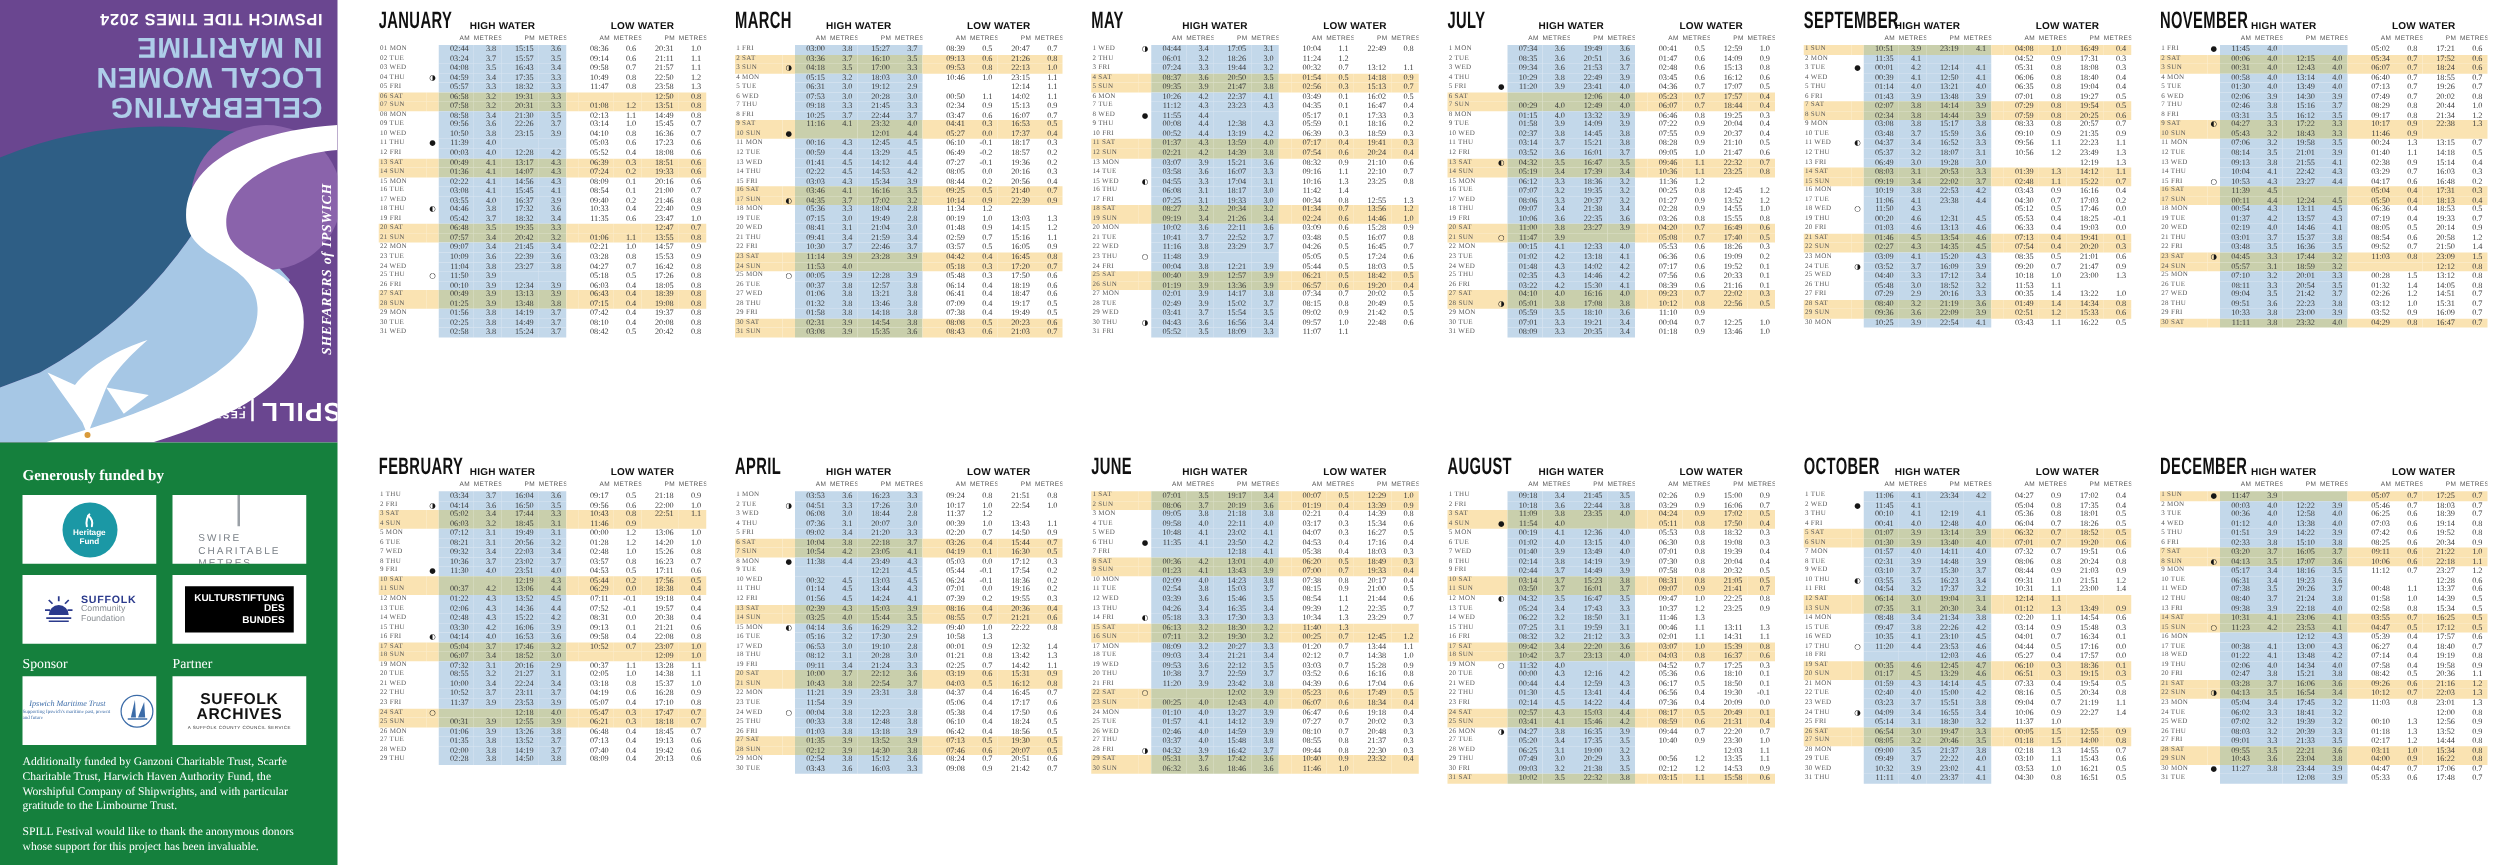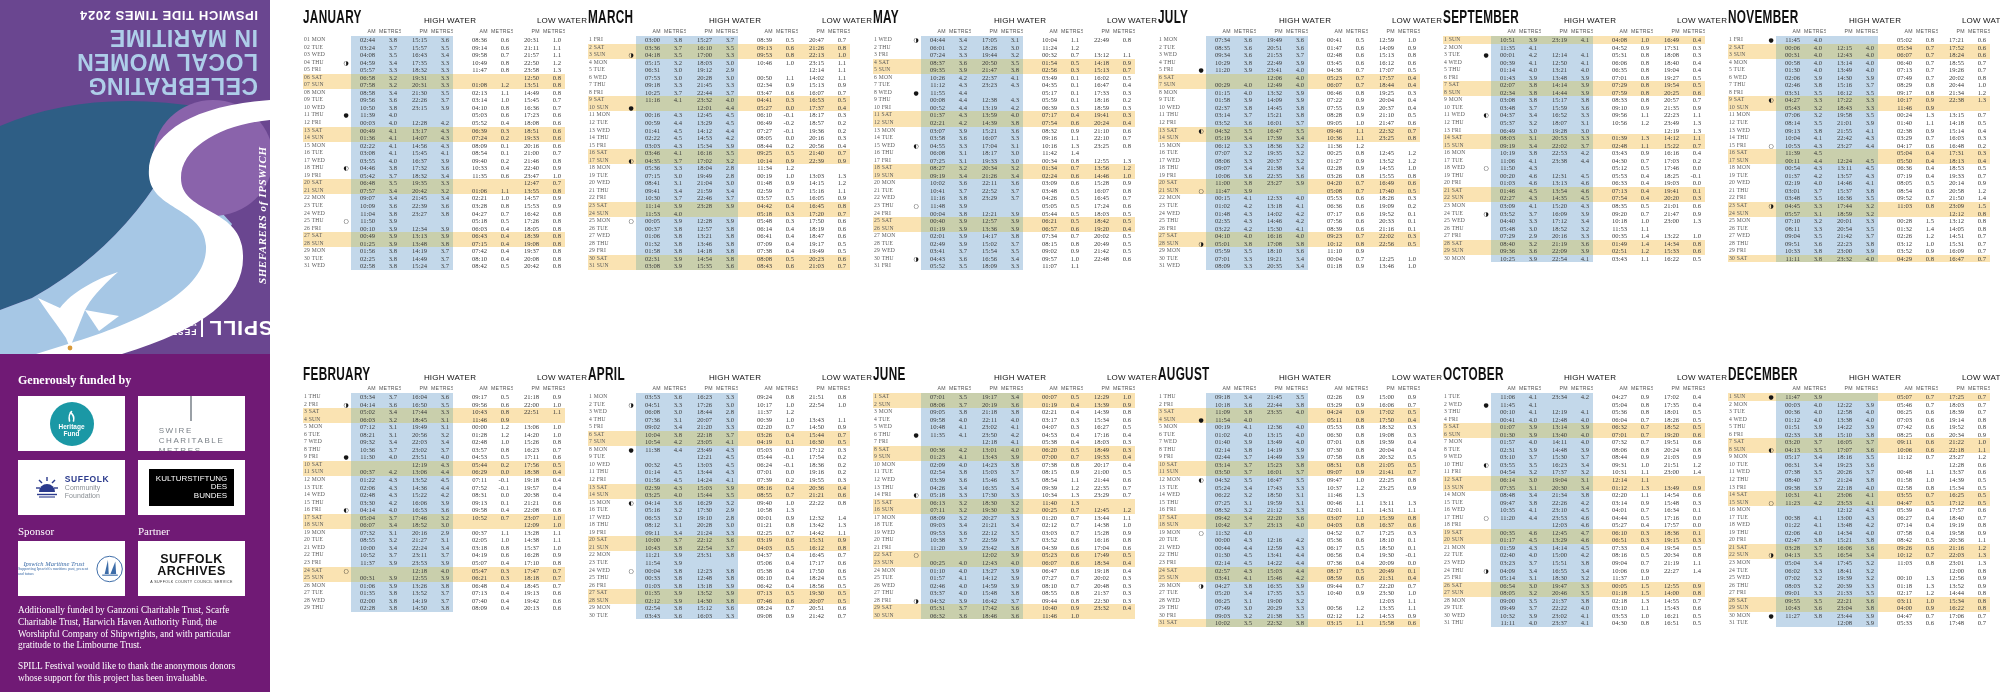--- a/index.html
+++ b/index.html
@@ -19,58 +19,58 @@
              transform:rotate(180deg);font-style:italic;font-weight:700;font-size:11px;
              color:#ffffff;letter-spacing:.6px;font-family:"Liberation Serif",serif;}
   .spill{position:absolute;bottom:14px;left:148px;transform:rotate(180deg);display:flex;
          align-items:center;gap:5px;color:#fff;}
   .spill-word{font-family:"Liberation Sans",sans-serif;font-weight:700;font-size:21px;letter-spacing:1px;}
   .spill-bar{width:2px;height:18px;background:#fff;}
   .spill-stack{display:flex;flex-direction:column;}
   .spill-festival{font-family:"Liberation Sans",sans-serif;font-weight:700;font-size:8.5px;line-height:9px;letter-spacing:1px;}
   .spill-tt{font-family:"Liberation Sans",sans-serif;font-weight:700;font-size:5.5px;line-height:7px;letter-spacing:.8px;}
 
-  .funders{position:absolute;left:0;top:354px;width:270px;height:338px;background:#701a75;
+  .funders{position:absolute;left:0;top:354px;width:270px;height:338px;background:#15803d;
            padding:20px 20px 0 18px;box-sizing:border-box;color:#fff;}
   .f-head{font-weight:700;font-size:12px;line-height:13px;margin-bottom:9px;}
   .logo-grid{display:grid;grid-template-columns:107px 107px;gap:9px 13px;}
   .card{background:#fff;height:55px;display:flex;align-items:center;justify-content:center;overflow:hidden;}
   .f-lbls{display:grid;grid-template-columns:107px 107px;gap:0 13px;margin:10px 0 4px;font-weight:400;font-size:11px;}
   .f-p{font-size:9.3px;line-height:11.8px;margin:9px 0 0;}
 
   .hf-circle{width:44px;height:44px;border-radius:50%;background:#1b98a5;display:flex;flex-direction:column;
              align-items:center;justify-content:center;color:#fff;text-align:center;
              font-family:"Liberation Sans",sans-serif;font-weight:700;font-size:6.5px;line-height:7px;}
   .swire{display:flex;gap:5px;align-items:center;flex-direction:column;}
   .swire-bar{width:2px;height:30px;background:#9aa0a6;}
   .swire-lines{font-family:"Liberation Sans",sans-serif;font-size:8px;line-height:10px;
                letter-spacing:1.6px;color:#7a8087;}
   .scf{display:flex;gap:5px;align-items:center;}
   .scf-name{font-family:"Liberation Sans",sans-serif;font-weight:700;font-size:8.5px;color:#2b3a8c;letter-spacing:.6px;line-height:9px;}
   .scf-sub{font-family:"Liberation Sans",sans-serif;font-size:7px;color:#8a8f94;line-height:8px;}
   .ksb{background:#000;color:#fff;padding:6px 7px;text-align:right;
-       font-family:"Liberation Sans",sans-serif;font-weight:400;font-size:8px;line-height:8.5px;}
+       font-family:"Liberation Sans",sans-serif;font-weight:700;font-size:8px;line-height:8.5px;}
   .imt{display:flex;align-items:center;gap:4px;color:#3c6ca8;}
   .imt-text{font-style:italic;font-size:6.5px;line-height:7px;text-align:center;}
   .imt-tag{font-size:4px;line-height:4.6px;}
   .arch{text-align:center;color:#111;font-family:"Liberation Sans",sans-serif;}
   .arch-l{font-weight:700;font-size:12.5px;line-height:12.5px;letter-spacing:.5px;}
   .arch-tag{font-size:3.6px;letter-spacing:.4px;color:#333;margin-top:2.5px;}
 
   
   .tables{position:absolute;left:270px;top:0;right:0;bottom:0;display:flex;gap:23px;
           padding:8px 0 0 33px;box-sizing:border-box;}
   .mcol{width:262px;display:flex;flex-direction:column;gap:28px;}
   .month{width:262px;}
   .month.top{height:329px;}
   .mtop{position:relative;height:18px;margin-bottom:1px;}
   .mname{position:absolute;left:0;bottom:-2px;font-family:"Liberation Sans",sans-serif;font-weight:700;
          font-size:19px;color:#101010;transform:scaleX(.62);transform-origin:left bottom;white-space:nowrap;letter-spacing:.5px;}
   .wlabel{position:absolute;bottom:1px;width:102px;text-align:center;font-family:"Liberation Sans",sans-serif;
-          font-weight:400;font-size:8px;color:#101010;letter-spacing:.2px;padding-left:48px;}
+          font-weight:700;font-size:8px;color:#101010;letter-spacing:.2px;}
   .hwl{left:48px;} .lwl{left:160px;}
   .trow{display:grid;grid-template-columns:38px 10px 28px 22px 30px 22px 10px 28px 22px 30px 22px;}
   .trow > span{display:block;height:7.55px;line-height:7.55px;overflow:hidden;white-space:nowrap;}
   .thead > span{font-family:"Liberation Sans",sans-serif;font-size:5.2px;color:#555;letter-spacing:.3px;
                 text-align:right;padding-right:3px;box-sizing:border-box;height:9px;line-height:9px;}
   .c-date{font-size:5.6px;color:#5a5a5a;padding-left:1px;letter-spacing:.25px;font-family:"Liberation Serif",serif;}
   .c-moon{font-family:"DejaVu Sans",sans-serif;font-size:6px;color:#161616;text-align:center;}
   .c-t,.c-m{font-family:"Liberation Serif",serif;font-size:6.6px;color:#3c3c3c;text-align:right;
             padding-right:4px;box-sizing:border-box;}
   .trow span.hw{background:#c3d8ea;}

